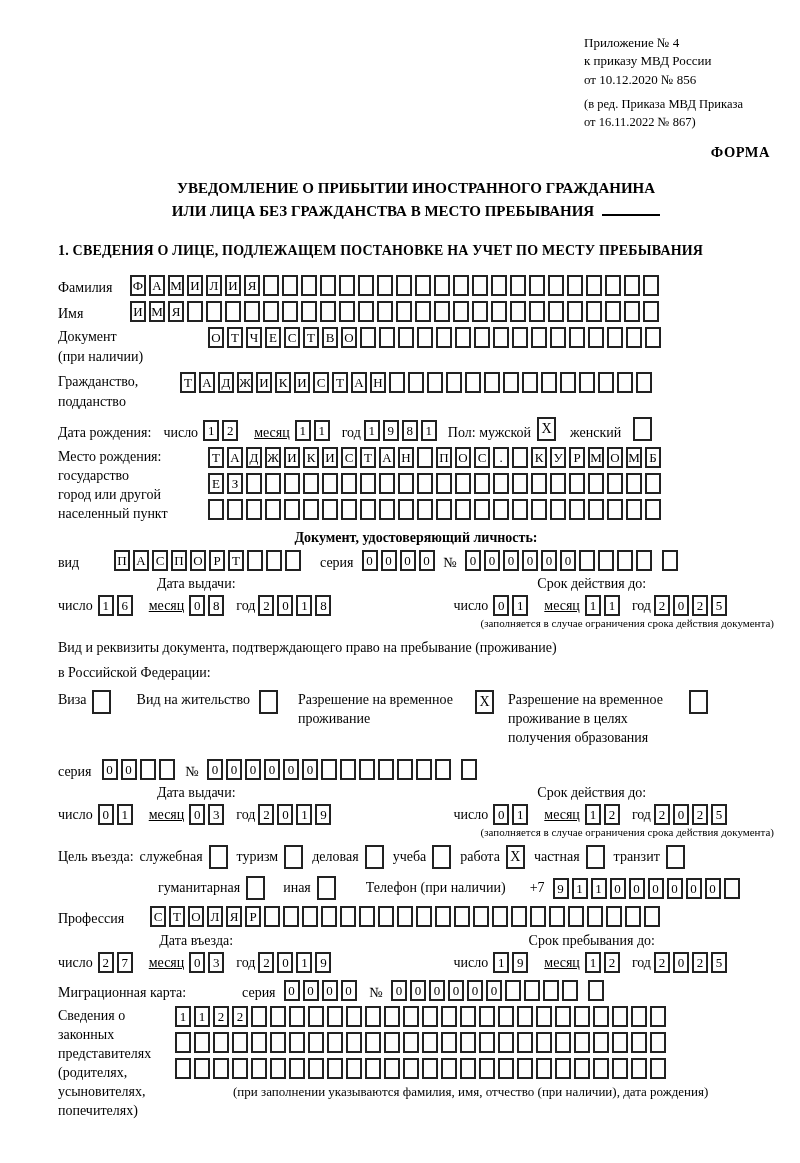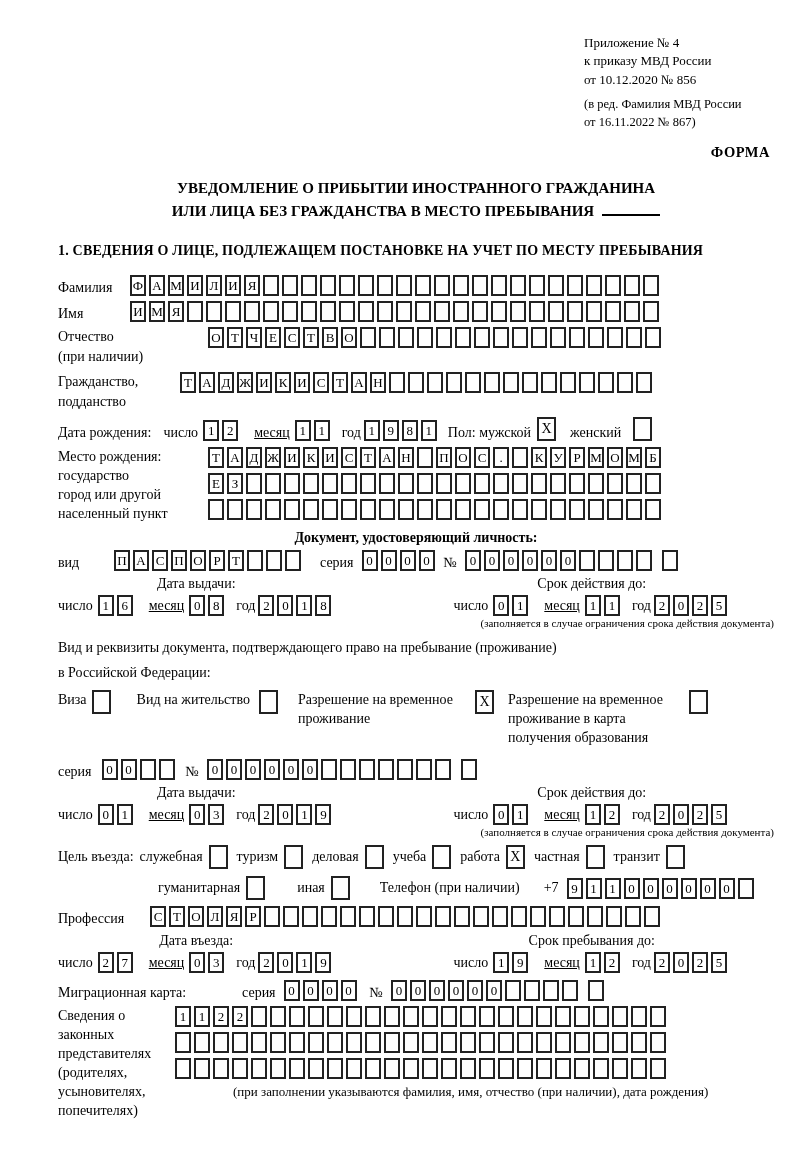--- a/index.html
+++ b/index.html
@@ -86,21 +86,21 @@
 </head>
 <body>
 
 <div class="page">
 
   <div class="hdr-right">
     <div>Приложение № 4</div>
     <div>к приказу МВД России</div>
     <div>от 10.12.2020 № 856</div>
     <div class="grp2">
-      <div>(в ред. Фамилия МВД России</div>
+      <div>(в ред. Приказа МВД Приказа</div>
       <div>от 16.11.2022 № 867)</div>
     </div>
   </div>
   <div class="forma">ФОРМА</div>
 
   <div class="title">
     <div>УВЕДОМЛЕНИЕ О ПРИБЫТИИ ИНОСТРАННОГО ГРАЖДАНИНА</div>
     <div>
       <span>ИЛИ ЛИЦА БЕЗ ГРАЖДАНСТВА В МЕСТО ПРЕБЫВАНИЯ</span><span class="blank-line"></span>
     </div>
@@ -115,21 +115,21 @@
       <span class="cells"><span class="cell">Ф</span><span class="cell">А</span><span class="cell">М</span><span class="cell">И</span><span class="cell">Л</span><span class="cell">И</span><span class="cell">Я</span><span class="cell"></span><span class="cell"></span><span class="cell"></span><span class="cell"></span><span class="cell"></span><span class="cell"></span><span class="cell"></span><span class="cell"></span><span class="cell"></span><span class="cell"></span><span class="cell"></span><span class="cell"></span><span class="cell"></span><span class="cell"></span><span class="cell"></span><span class="cell"></span><span class="cell"></span><span class="cell"></span><span class="cell"></span><span class="cell"></span><span class="cell"></span></span>
     </div>
 
     <div class="frow">
       <span class="lbl w72">Имя</span>
       <span class="cells"><span class="cell">И</span><span class="cell">М</span><span class="cell">Я</span><span class="cell"></span><span class="cell"></span><span class="cell"></span><span class="cell"></span><span class="cell"></span><span class="cell"></span><span class="cell"></span><span class="cell"></span><span class="cell"></span><span class="cell"></span><span class="cell"></span><span class="cell"></span><span class="cell"></span><span class="cell"></span><span class="cell"></span><span class="cell"></span><span class="cell"></span><span class="cell"></span><span class="cell"></span><span class="cell"></span><span class="cell"></span><span class="cell"></span><span class="cell"></span><span class="cell"></span><span class="cell"></span></span>
     </div>
 
     <div class="frow top">
       <span class="lbl w150 mllines">
-        <div>Отчество</div>
+        <div>Документ</div>
         <div>(при наличии)</div>
       </span>
       <span class="cells"><span class="cell">О</span><span class="cell">Т</span><span class="cell">Ч</span><span class="cell">Е</span><span class="cell">С</span><span class="cell">Т</span><span class="cell">В</span><span class="cell">О</span><span class="cell"></span><span class="cell"></span><span class="cell"></span><span class="cell"></span><span class="cell"></span><span class="cell"></span><span class="cell"></span><span class="cell"></span><span class="cell"></span><span class="cell"></span><span class="cell"></span><span class="cell"></span><span class="cell"></span><span class="cell"></span><span class="cell"></span><span class="cell"></span></span>
     </div>
 
     <div class="frow top">
       <span class="lbl w122 mllines">
         <div>Гражданство,</div>
         <div>подданство</div>
       </span>
@@ -218,21 +218,21 @@
       <div class="opt" style="margin-left:20px">
         <span class="olbl" style="width:168px">
           <div>Разрешение на временное</div>
           <div>проживание</div>
         </span>
         <span class="checkbox">X</span>
       </div>
       <div class="opt" style="margin-left:14px">
         <span class="olbl" style="width:172px">
           <div>Разрешение на временное</div>
-          <div>проживание в карта</div>
+          <div>проживание в целях</div>
           <div>получения образования</div>
         </span>
         <span class="checkbox"></span>
       </div>
     </div>
 
     <div class="frow">
       <span class="lbl" style="margin-right:10px">серия</span>
       <span class="cells"><span class="cell">0</span><span class="cell">0</span><span class="cell"></span><span class="cell"></span></span>
       <span class="lbl" style="margin:0 8px 0 8px">№</span>
@@ -295,21 +295,21 @@
         <span>транзит</span>
         <span class="checkbox"></span>
       </span>
     </div>
 
     <div class="purpose-row2">
       <span class="pitem" style="margin-left:0">
         <span>гуманитарная</span>
         <span class="checkbox"></span>
       </span>
-      <span class="pitem" style="margin-left:32px">
+      <span class="pitem" style="margin-left:18px">
         <span>иная</span>
         <span class="checkbox"></span>
       </span>
       <span class="lbl" style="margin-left:30px">Телефон (при наличии)</span>
       <span class="lbl" style="margin:0 8px 0 24px">+7</span>
       <span class="cells"><span class="cell">9</span><span class="cell">1</span><span class="cell">1</span><span class="cell">0</span><span class="cell">0</span><span class="cell">0</span><span class="cell">0</span><span class="cell">0</span><span class="cell">0</span><span class="cell"></span></span>
     </div>
 
     <div class="frow">
       <span class="lbl w92">Профессия</span>

